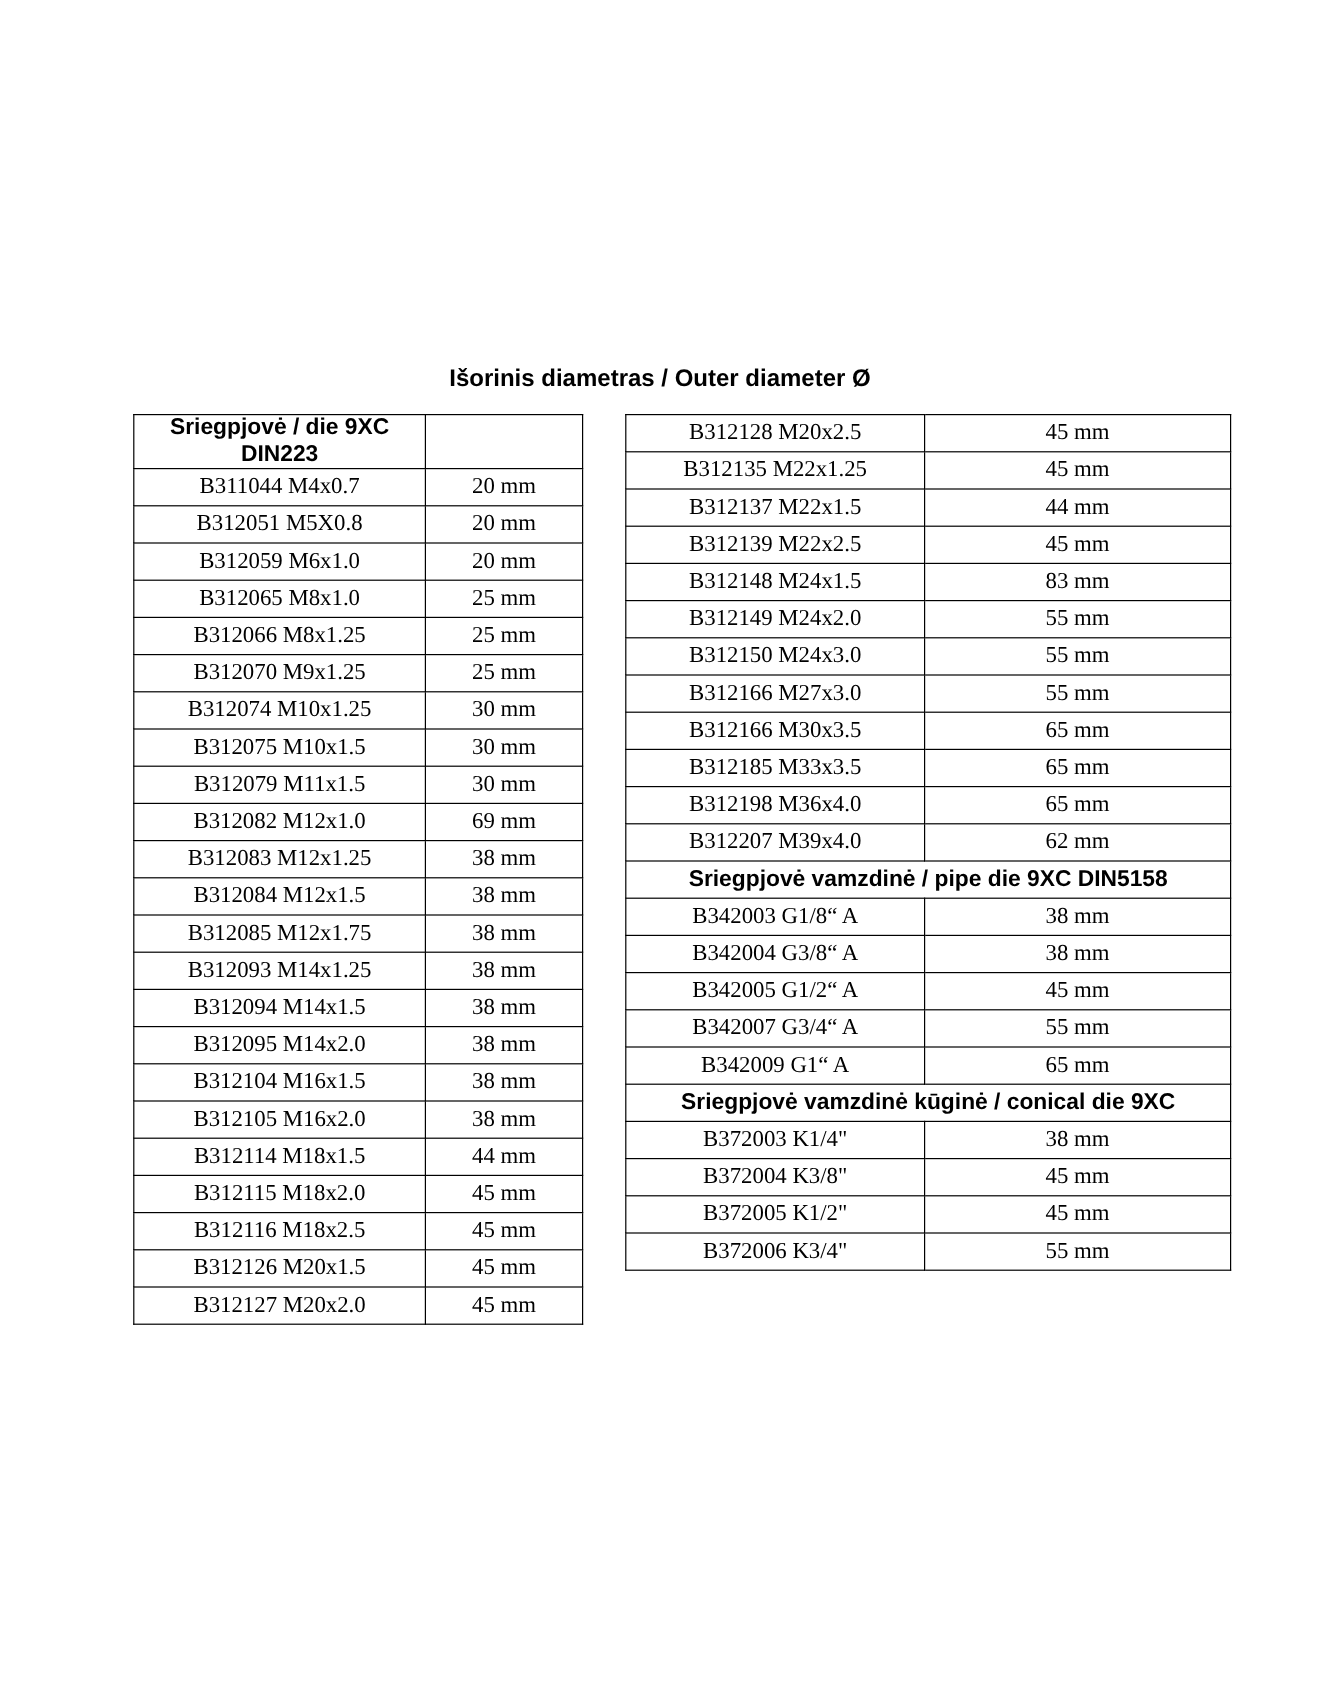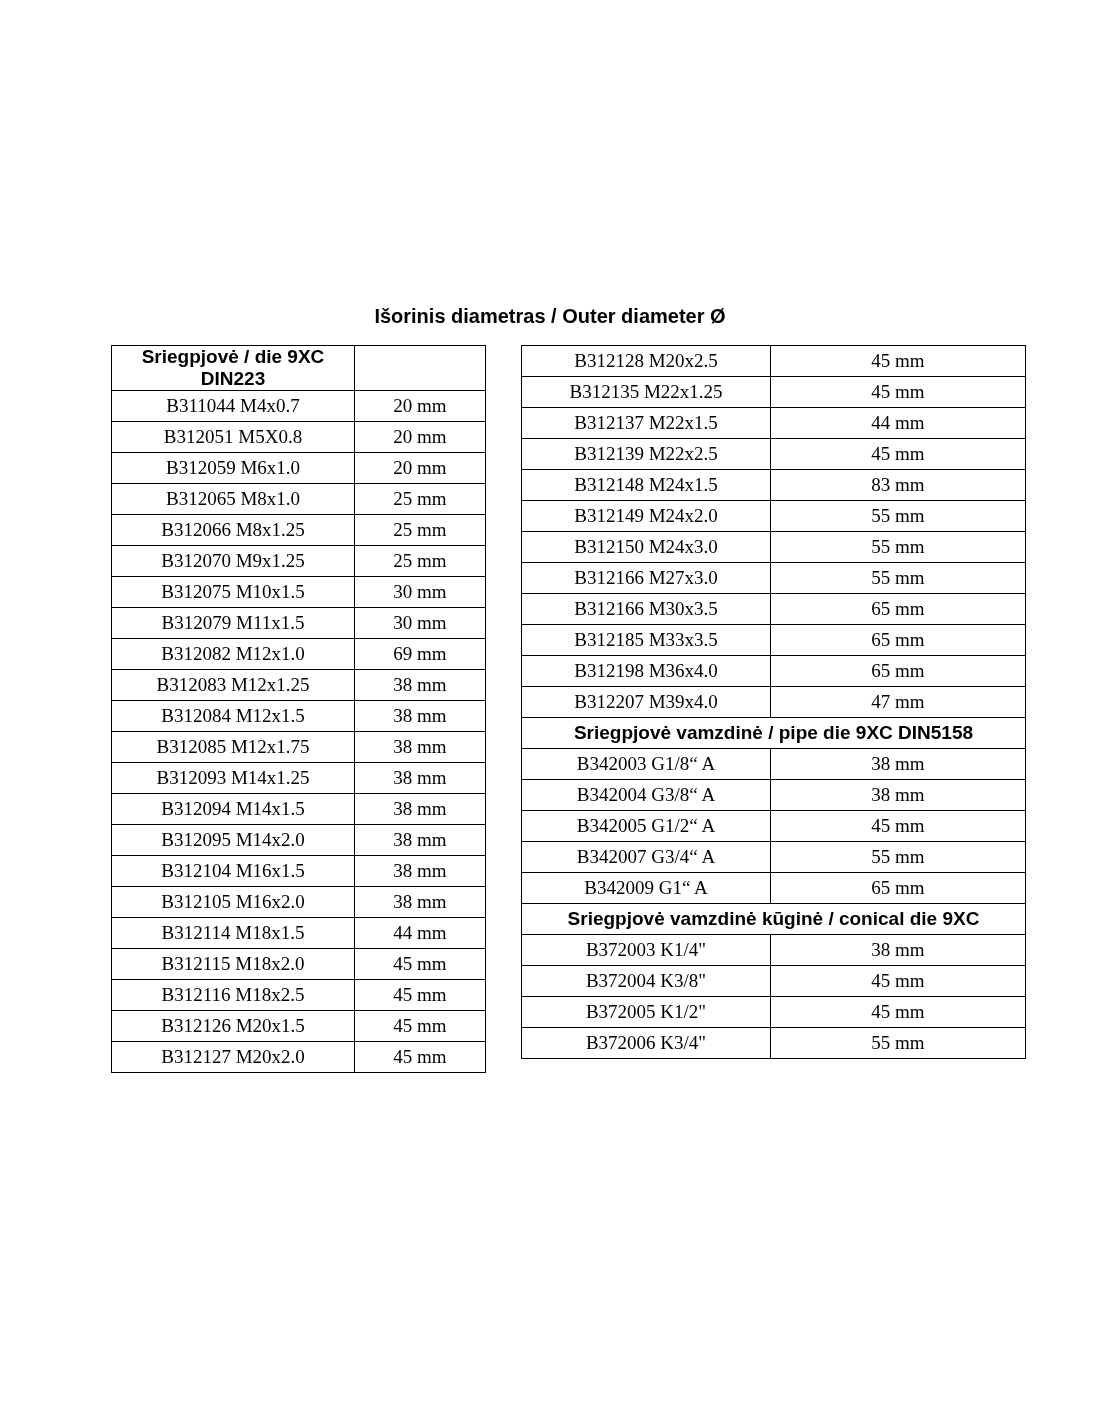--- a/index.html
+++ b/index.html
@@ -105,20 +105,24 @@
       </tr>
       <tr>
         <td>B312066 M8x1.25</td>
         <td>25 mm</td>
       </tr>
       <tr>
         <td>B312070 M9x1.25</td>
         <td>25 mm</td>
       </tr>
       <tr>
+        <td>B312074 M10x1.25</td>
+        <td>30 mm</td>
+      </tr>
+      <tr>
         <td>B312075 M10x1.5</td>
         <td>30 mm</td>
       </tr>
       <tr>
         <td>B312079 M11x1.5</td>
         <td>30 mm</td>
       </tr>
       <tr>
         <td>B312082 M12x1.0</td>
         <td>69 mm</td>
@@ -223,21 +227,21 @@
       <tr>
         <td>B312185 M33x3.5</td>
         <td>65 mm</td>
       </tr>
       <tr>
         <td>B312198 M36x4.0</td>
         <td>65 mm</td>
       </tr>
       <tr>
         <td>B312207 M39x4.0</td>
-        <td>47 mm</td>
+        <td>62 mm</td>
       </tr>
       <tr>
         <td class="hdr" colspan="2">Sriegpjovė vamzdinė / pipe die 9XC DIN5158</td>
       </tr>
       <tr>
         <td>B342003 G1/8“ A</td>
         <td>38 mm</td>
       </tr>
       <tr>
         <td>B342004 G3/8“ A</td>

